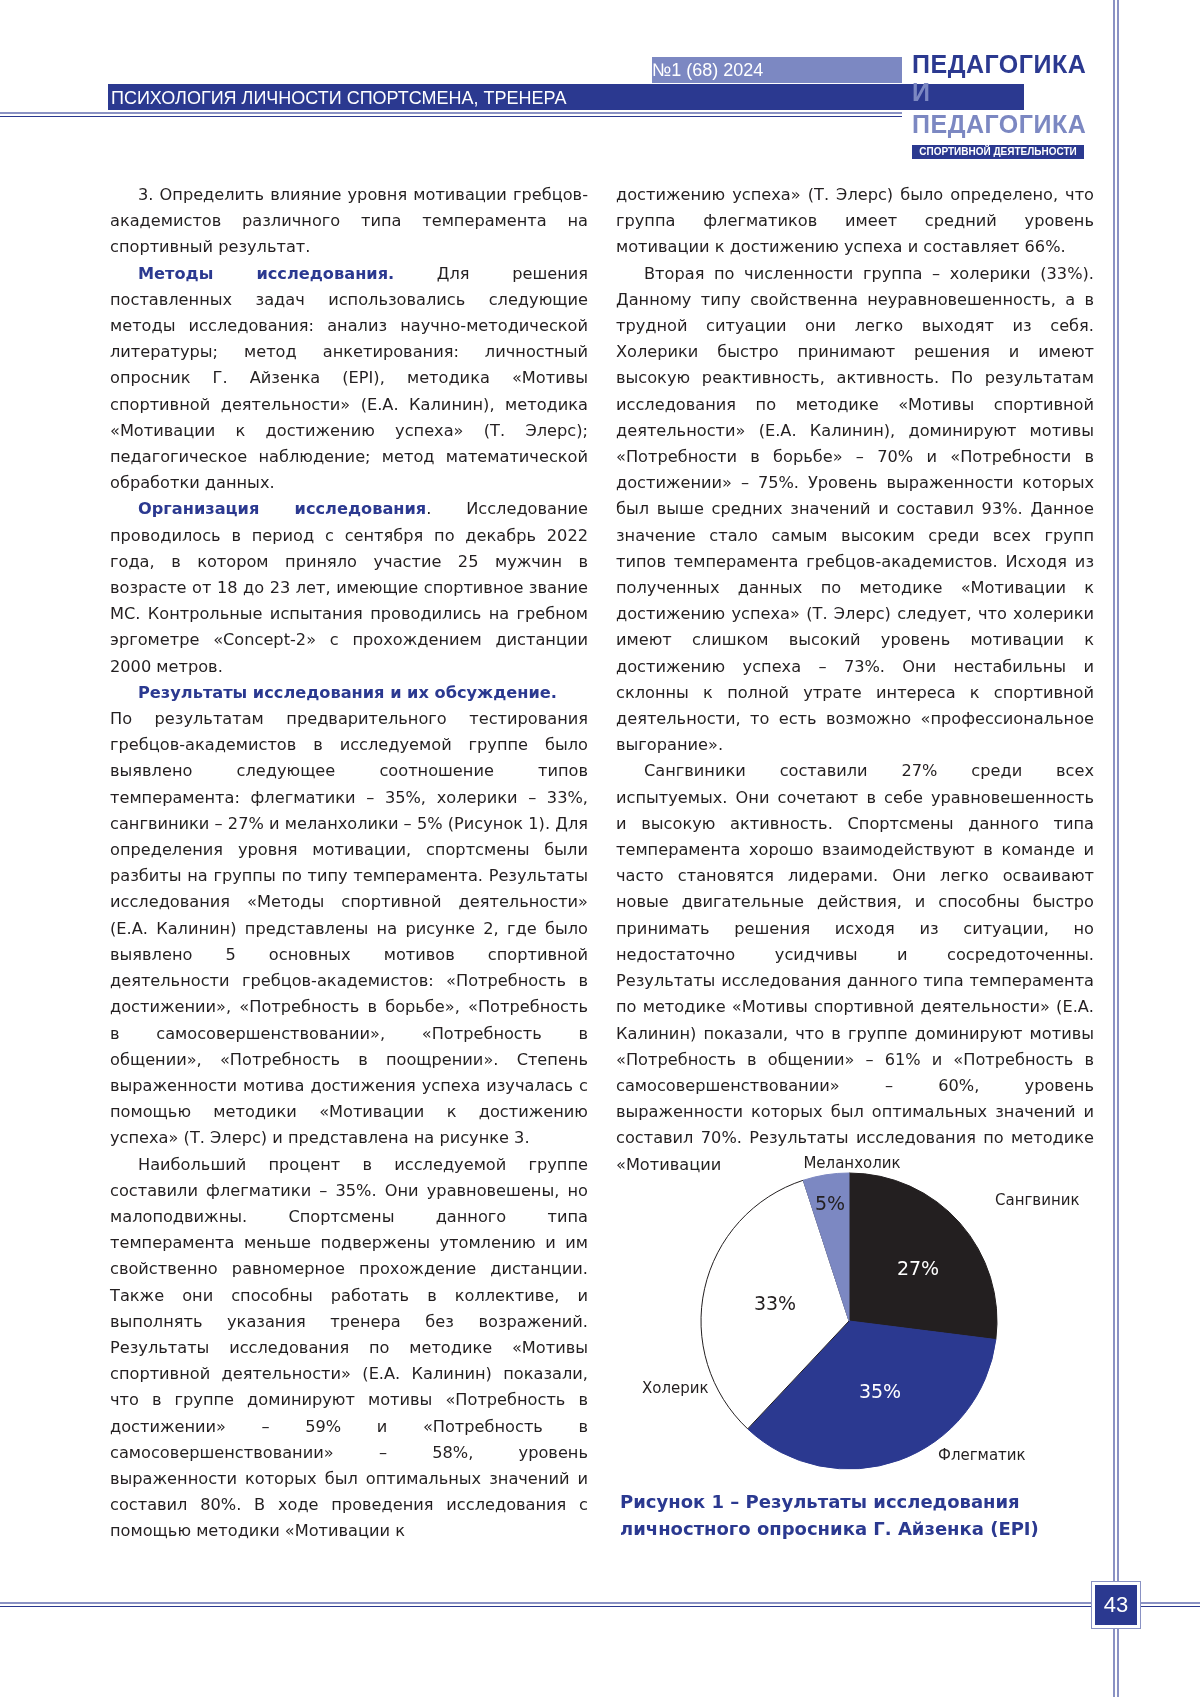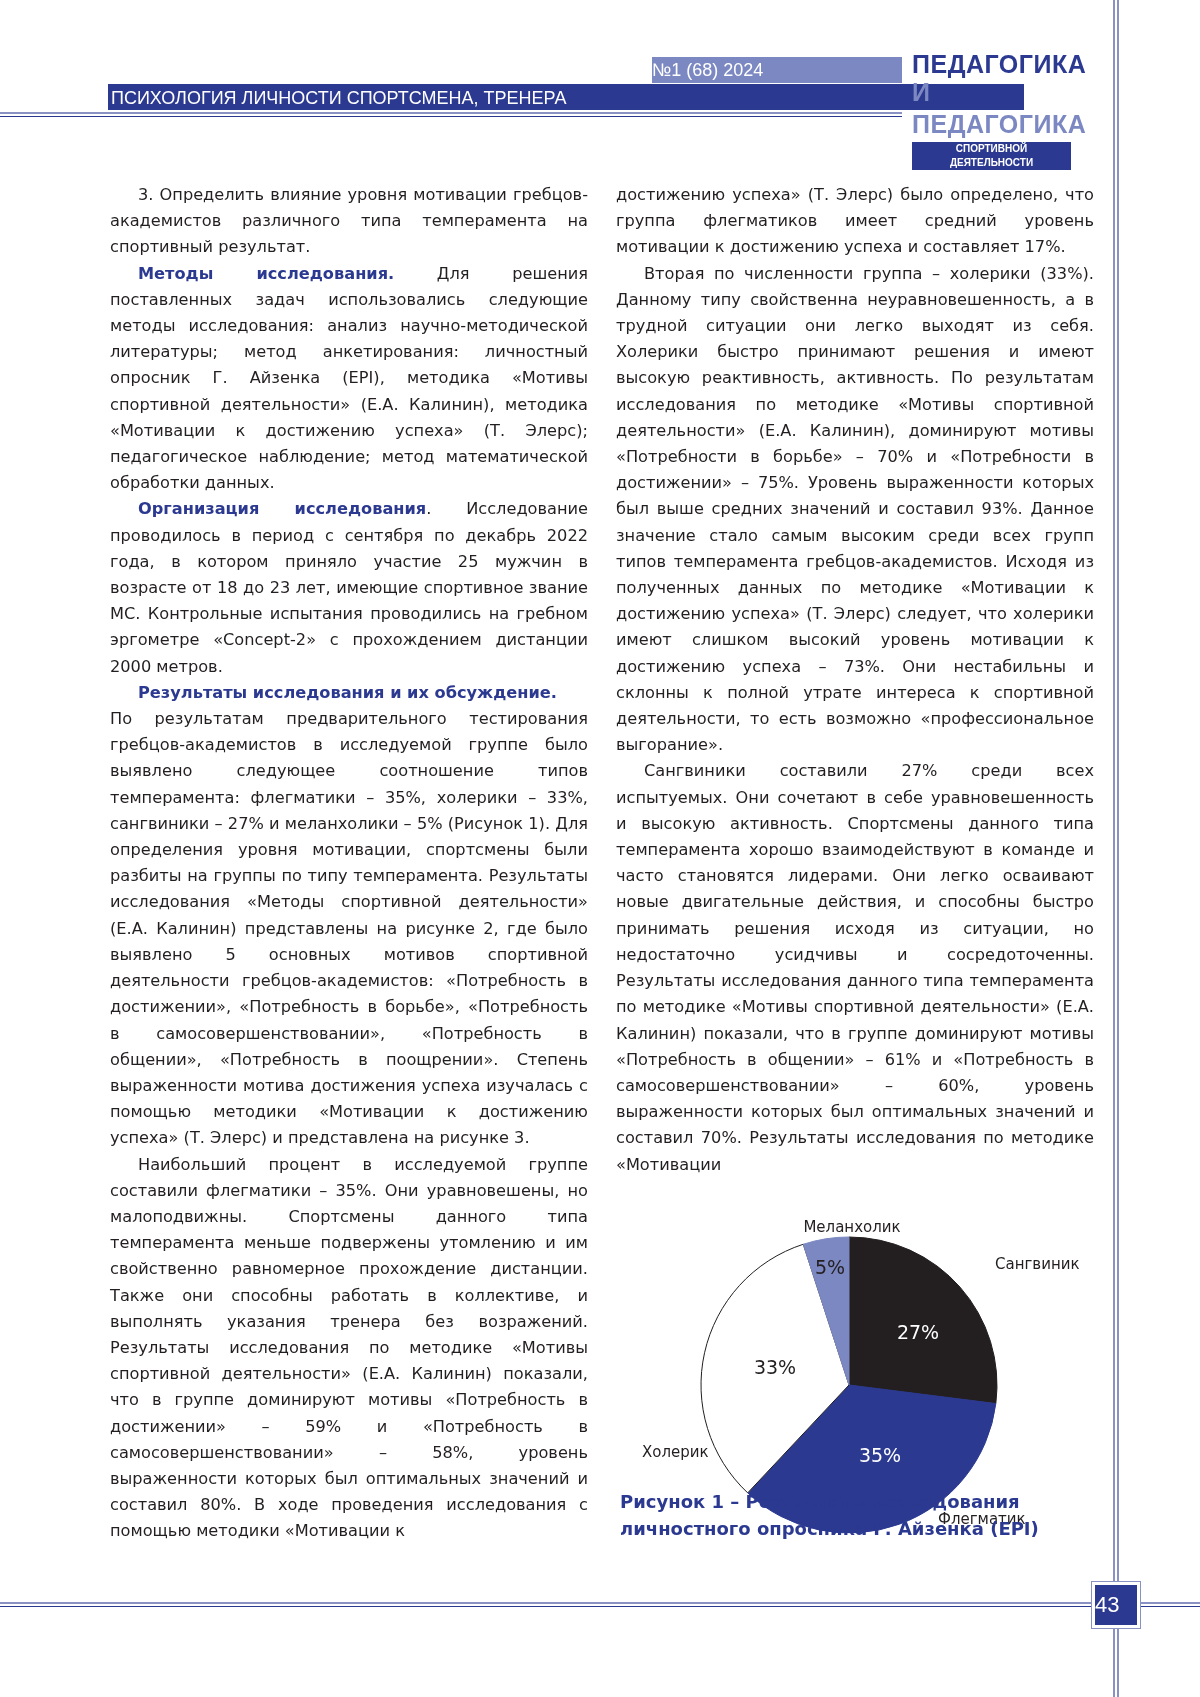--- a/index.html
+++ b/index.html
@@ -12,39 +12,39 @@
   .issue-tab { position:absolute; left:652px; top:57px; width:250px; height:26px; background:#7c88c2;
                color:#fff; font-family:"Liberation Sans", sans-serif; font-size:18px; line-height:26px;
                padding-right:66px; box-sizing:border-box; }
   .section-bar { position:absolute; left:108px; top:84px; width:916px; height:26px; background:#2b3990;
                  color:#fff; font-family:"Liberation Sans", sans-serif; font-size:18px; line-height:28px;
                  padding-left:3px; box-sizing:border-box; letter-spacing:0; }
   .logo { position:absolute; left:912px; top:52px; width:180px; }
   .logo .l1 { color:#2b3990; font-family:"Liberation Sans", sans-serif; font-weight:bold; font-size:25px; line-height:24px; letter-spacing:0.5px; }
   .logo .l2 { color:#7c88c2; font-family:"Liberation Sans", sans-serif; font-weight:bold; font-size:25px; line-height:32px; letter-spacing:0.5px; }
   .logo .l3 { display:inline-block; margin-top:2px; background:#2b3990; color:#fff; font-family:"Liberation Sans", sans-serif;
-              font-weight:bold; font-size:10px; line-height:14px; padding:0 3px; width:159px; text-align:center; box-sizing:border-box; }
+              font-weight:bold; font-size:10px; line-height:14px; padding:0 3px; width:172px; text-align:center; box-sizing:border-box; }
 
   .col { position:absolute; top:182px; width:478px; font-size:16.2px; line-height:26.2px; text-align:justify; }
   .col.left { left:110px; }
   .col.right { left:616px; }
   .col p { margin:0; text-indent:28px; }
   .col p.noind { text-indent:0; }
   .hd { color:#2b3990; font-weight:bold; }
 
-  .chart { position:absolute; left:620px; top:1204px; width:460px; height:340px;text-align:right; }
+  .chart { position:absolute; left:620px; top:1140px; width:460px; height:340px;text-align:right; }
   .chart svg text { font-family:"DejaVu Sans", sans-serif; }
   .caption { position:absolute; left:620px; top:1488px; width:460px; color:#2b3990;
              font-weight:bold; font-size:18px; line-height:27px; }
 
   .hline-bot { position:absolute; left:0; top:1602px; width:1200px; height:2px; background:#8a92c4; }
   .hline-bot2 { position:absolute; left:0; top:1606px; width:1200px; height:1px; background:#2b3990; }
   .pagenum-wrap { position:absolute; left:1091px; top:1581px; width:50px; height:48px; background:#fff; border:1px solid #8a92c4; box-sizing:border-box; }
   .pagenum { position:absolute; left:1095px; top:1585px; width:42px; height:40px; background:#2b3990; color:#fff;
-             font-family:"Liberation Sans", sans-serif; font-size:22px; line-height:40px; text-align:left; }
+             font-family:"Liberation Sans", sans-serif; font-size:22px; line-height:40px; text-align:center; }
 </style>
 </head>
 <body>
 
 <div class="vline"></div>
 <div class="vline2"></div>
 
 <div class="issue-tab">№1 (68) 2024</div>
 <div class="section-bar">ПСИХОЛОГИЯ ЛИЧНОСТИ СПОРТСМЕНА, ТРЕНЕРА</div>
 <div class="hline-top"></div>
@@ -59,21 +59,21 @@
 <div class="col left">
   <p>3. Определить влияние уровня мотивации гребцов-академистов различного типа темперамента на спортивный результат.</p>
   <p><span class="hd">Методы исследования.</span><span> Для решения поставленных задач использовались следующие методы исследования: анализ научно-методической литературы; метод анкетирования: личностный опросник Г. Айзенка (EPI), методика «Мотивы спортивной деятельности» (Е.А. Калинин), методика «Мотивации к достижению успеха» (Т. Элерс); педагогическое наблюдение; метод математической обработки данных.</span></p>
   <p><span class="hd">Организация исследования</span><span>. Исследование проводилось в период с сентября по декабрь 2022 года, в котором приняло участие 25 мужчин в возрасте от 18 до 23 лет, имеющие спортивное звание МС. Контрольные испытания проводились на гребном эргометре «Concept-2» с прохождением дистанции 2000 метров.</span></p>
   <p><span class="hd">Результаты исследования и их обсуждение.</span></p>
   <p class="noind">По результатам предварительного тестирования гребцов-академистов в исследуемой группе было выявлено следующее соотношение типов темперамента: флегматики – 35%, холерики – 33%, сангвиники – 27% и меланхолики – 5% (Рисунок 1). Для определения уровня мотивации, спортсмены были разбиты на группы по типу темперамента. Результаты исследования «Методы спортивной деятельности» (Е.А. Калинин) представлены на рисунке 2, где было выявлено 5 основных мотивов спортивной деятельности гребцов-академистов: «Потребность в достижении», «Потребность в борьбе», «Потребность в самосовершенствовании», «Потребность в общении», «Потребность в поощрении». Степень выраженности мотива достижения успеха изучалась с помощью методики «Мотивации к достижению успеха» (Т. Элерс) и представлена на рисунке 3.</p>
   <p>Наибольший процент в исследуемой группе составили флегматики – 35%. Они уравновешены, но малоподвижны. Спортсмены данного типа темперамента меньше подвержены утомлению и им свойственно равномерное прохождение дистанции. Также они способны работать в коллективе, и выполнять указания тренера без возражений. Результаты исследования по методике «Мотивы спортивной деятельности» (Е.А. Калинин) показали, что в группе доминируют мотивы «Потребность в достижении» – 59% и «Потребность в самосовершенствовании» – 58%, уровень выраженности которых был оптимальных значений и составил 80%. В ходе проведения исследования с помощью методики «Мотивации к</p>
 </div>
 
 <div class="col right">
-  <p class="noind">достижению успеха» (Т. Элерс) было определено, что группа флегматиков имеет средний уровень мотивации к достижению успеха и составляет 17%.</p>
+  <p class="noind">достижению успеха» (Т. Элерс) было определено, что группа флегматиков имеет средний уровень мотивации к достижению успеха и составляет 66%.</p>
   <p>Вторая по численности группа – холерики (33%). Данному типу свойственна неуравновешенность, а в трудной ситуации они легко выходят из себя. Холерики быстро принимают решения и имеют высокую реактивность, активность. По результатам исследования по методике «Мотивы спортивной деятельности» (Е.А. Калинин), доминируют мотивы «Потребности в борьбе» – 70% и «Потребности в достижении» – 75%. Уровень выраженности которых был выше средних значений и составил 93%. Данное значение стало самым высоким среди всех групп типов темперамента гребцов-академистов. Исходя из полученных данных по методике «Мотивации к достижению успеха» (Т. Элерс) следует, что холерики имеют слишком высокий уровень мотивации к достижению успеха – 73%. Они нестабильны и склонны к полной утрате интереса к спортивной деятельности, то есть возможно «профессиональное выгорание».</p>
   <p>Сангвиники составили 27% среди всех испытуемых. Они сочетают в себе уравновешенность и высокую активность. Спортсмены данного типа темперамента хорошо взаимодействуют в команде и часто становятся лидерами. Они легко осваивают новые двигательные действия, и способны быстро принимать решения исходя из ситуации, но недостаточно усидчивы и сосредоточенны. Результаты исследования данного типа темперамента по методике «Мотивы спортивной деятельности» (Е.А. Калинин) показали, что в группе доминируют мотивы «Потребность в общении» – 61% и «Потребность в самосовершенствовании» – 60%, уровень выраженности которых был оптимальных значений и составил 70%. Результаты исследования по методике «Мотивации</p>
 </div>
 
 <div class="chart">
   <svg width="460" height="340" viewBox="0 0 460 340">
 
     <g id="slices">
         <path d="M229,181 L229,33 A148,148 0 0 1 375.8329757945427,199.54931856751705 Z" fill="#231f20" stroke="#231f20" stroke-width="1"></path>
         <path d="M229,181 L375.8329757945427,199.54931856751705 A148,148 0 0 1 127.68702832255407,288.8873568583689 Z" fill="#2b3990" stroke="#2b3990" stroke-width="1"></path>

